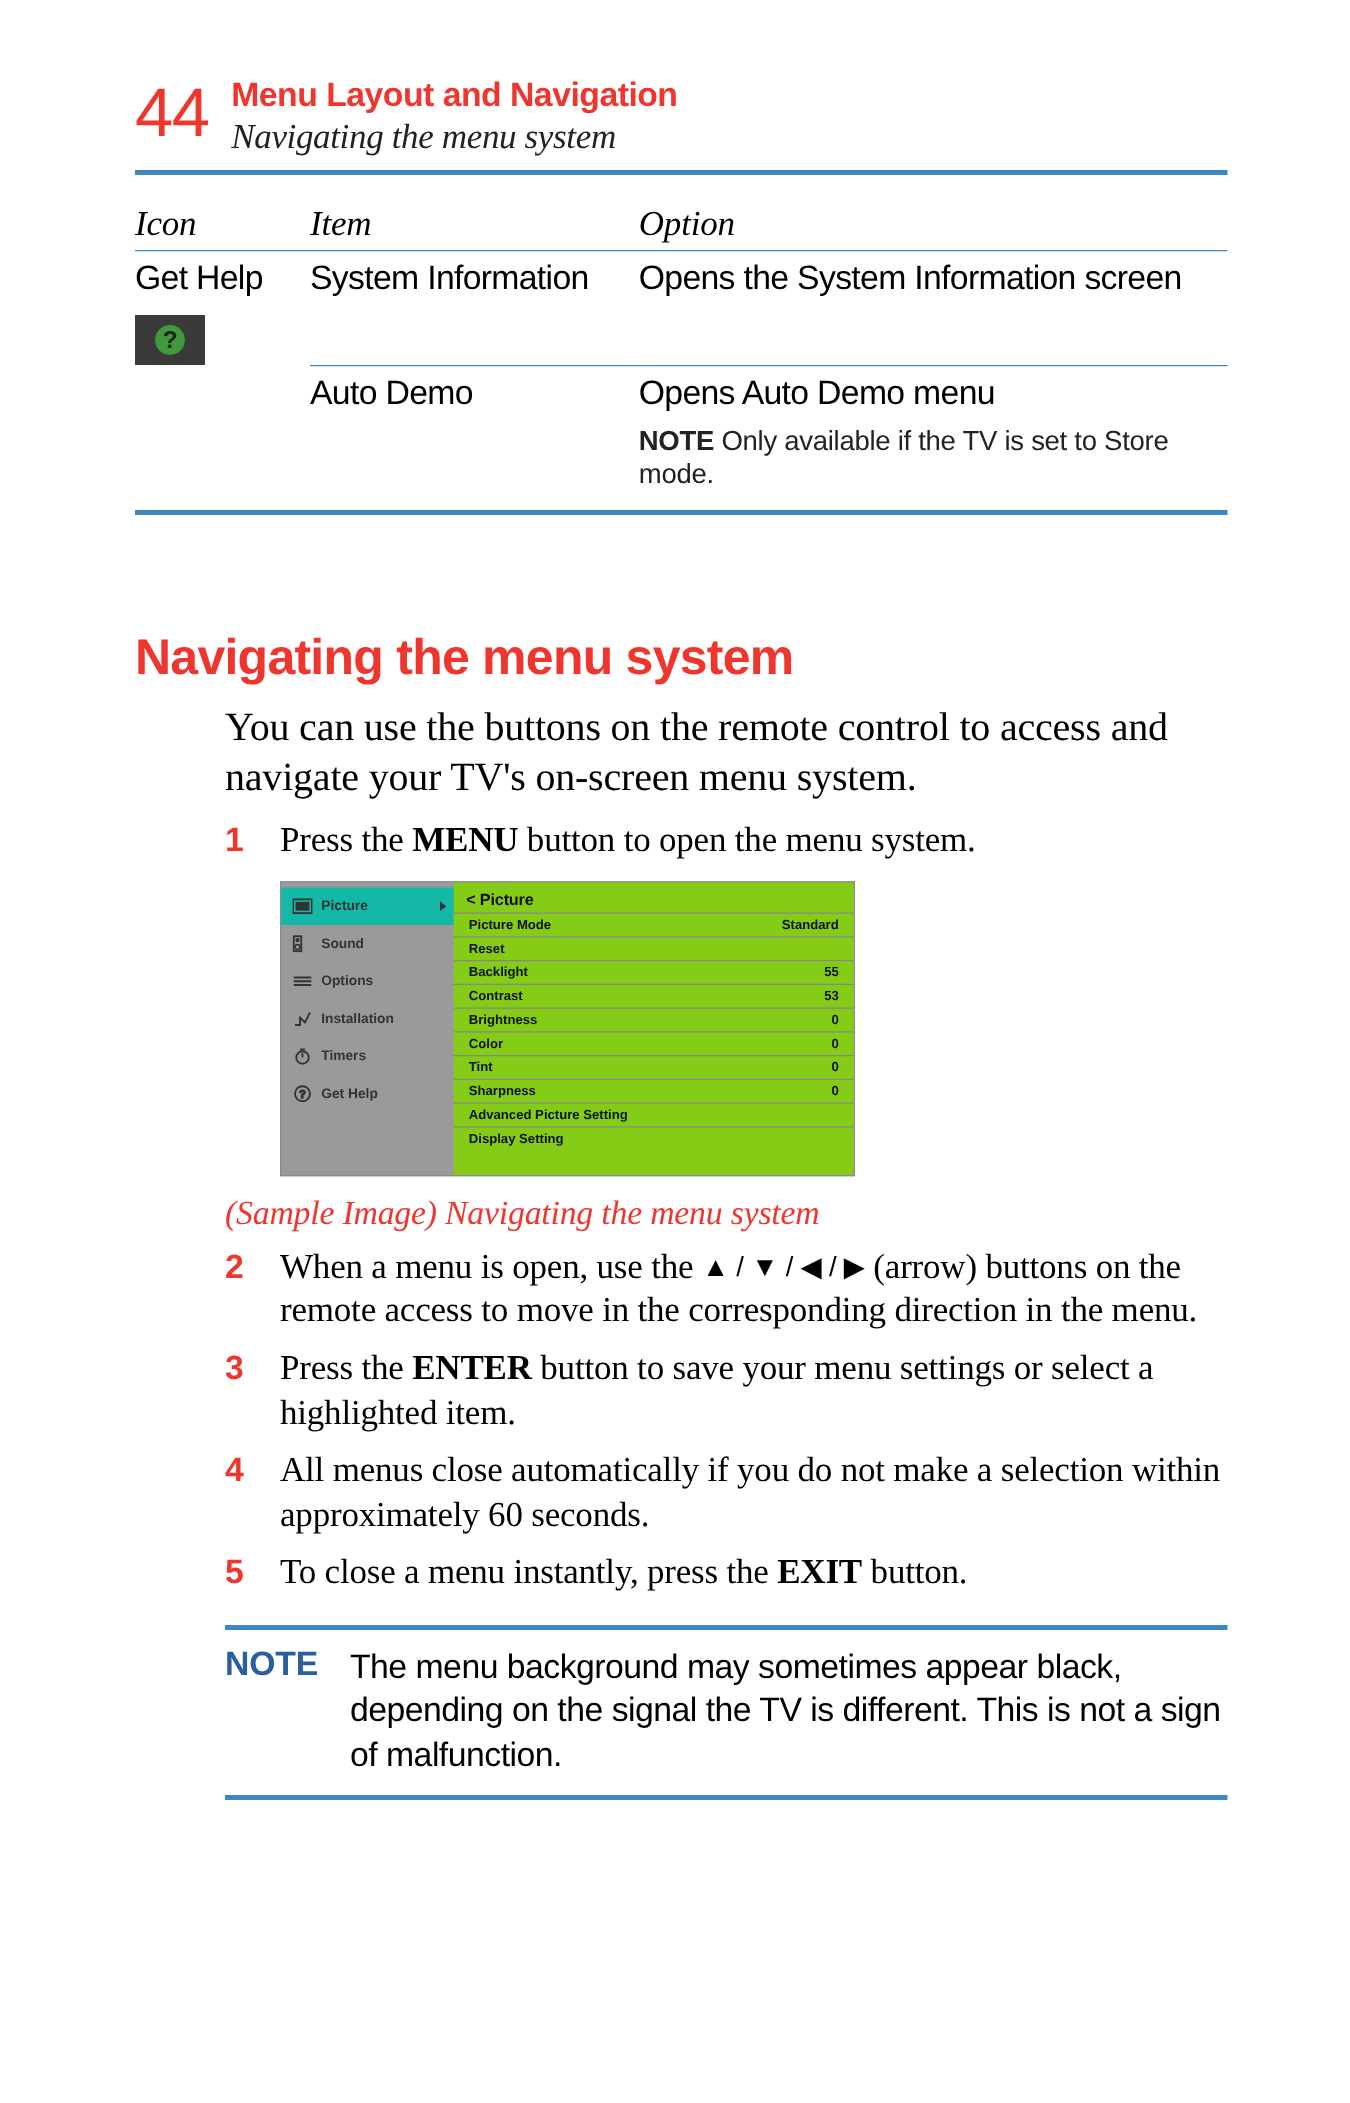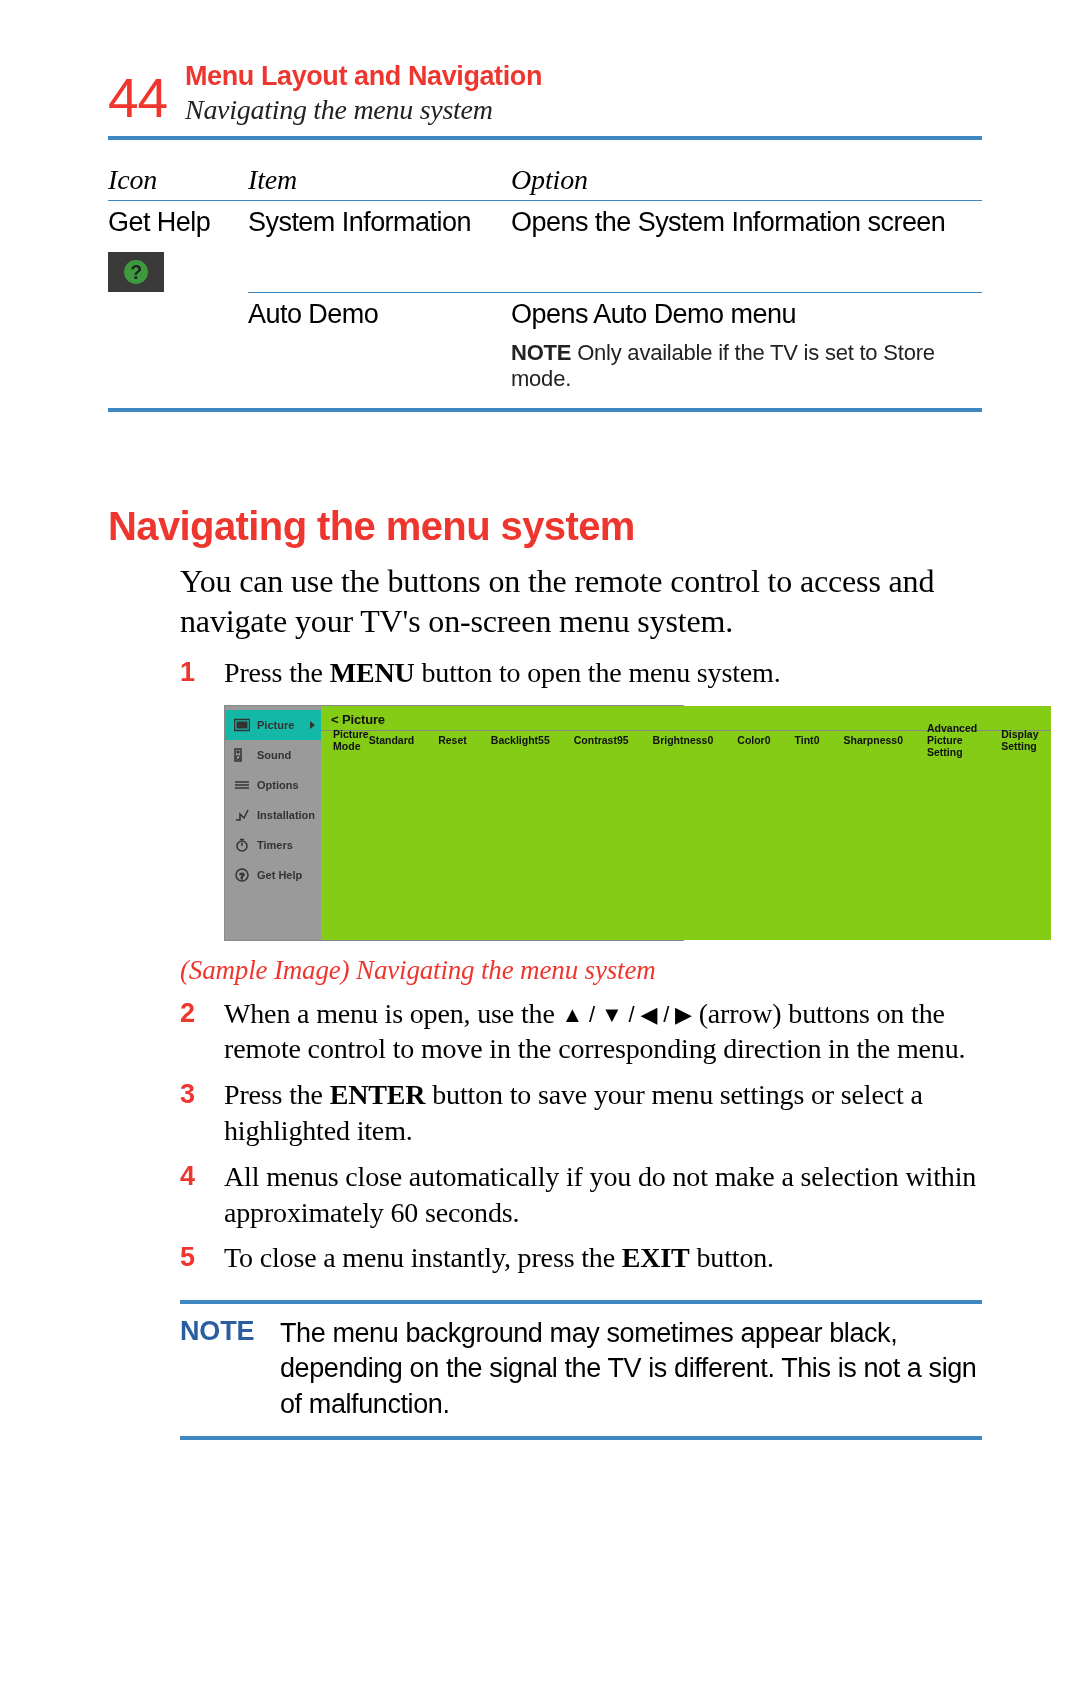--- a/index.html
+++ b/index.html
@@ -10,21 +10,21 @@
     background: #fff;
     font-family: "Helvetica Neue", Helvetica, Arial, sans-serif;
     color: #000;
     letter-spacing: -0.01em;
   }
   .page {
     position: relative;
     padding: 56px 98px 0 108px;
   }
   
-  .header { display: flex; align-items: flex-end; margin-bottom: 8px; }
+  .header { display: flex; align-items: center; margin-bottom: 8px; }
   .page-number {
     color: #ef362e;
     font-size: 55px;
     line-height: 1;
     font-weight: 400;
     margin-right: 18px;
     letter-spacing: -0.02em;
   }
   .header-titles { padding-top: 6px; }
   .chapter-title {
@@ -126,21 +126,21 @@
   
   .tv { margin: 14px 0 0 116px; width: 460px; height: 236px; display: flex; background: #9a9a9a; border: 1px solid #8a8a8a; }
   .tv-side { width: 138px; background: #9a9a9a; padding-top: 4px; }
   .tv-side .item { display: flex; align-items: center; height: 30px; padding: 0 6px 0 8px; color: #333; font-size: 11px; font-weight: 700; gap: 6px; letter-spacing: 0; }
   .tv-side .item.sel { background: #14b8a6; }
   .tv-side .glyph { width: 18px; height: 14px; display: flex; align-items: center; justify-content: center; }
   .tv-side .glyph svg { width: 16px; height: 14px; fill: #333; stroke: #333; }
   .tri { width: 0; height: 0; border-top: 4px solid transparent; border-bottom: 4px solid transparent; border-left: 5px solid #333; margin-left: auto; }
   .tv-main { flex: 1; background: #84cc16; display: flex; flex-direction: column; }
   .tv-title { font-weight: 700; font-size: 13px; padding: 6px 10px 3px; color: #111; }
-  .tv-list { display: flex; }
+  .tv-list { display: flex; flex-direction: column; }
   .tv-row { display: flex; justify-content: space-between; align-items: center; font-size: 10.5px; font-weight: 700; color: #111; padding: 0 12px; height: 19px; border-top: 1px solid #888; letter-spacing: 0; }
   .tv-row:first-child { border-top: 1px solid #888; }
   .tv-val { color: #111; }
 </style>
 </head>
 <body>
 
 <div class="page">
 
   <div class="header">
@@ -280,21 +280,21 @@
         <div class="tv-row">
             <span>Reset</span>
             <span class="tv-val"></span>
           </div>
         <div class="tv-row">
             <span>Backlight</span>
             <span class="tv-val">55</span>
           </div>
         <div class="tv-row">
             <span>Contrast</span>
-            <span class="tv-val">95</span>
+            <span class="tv-val">53</span>
           </div>
         <div class="tv-row">
             <span>Brightness</span>
             <span class="tv-val">0</span>
           </div>
         <div class="tv-row">
             <span>Color</span>
             <span class="tv-val">0</span>
           </div>
         <div class="tv-row">
@@ -316,21 +316,21 @@
       </div>
     </div>
   </div>
 
   <div class="caption">(Sample Image) Navigating the menu system</div>
 
   <div class="steps" style="margin-top:6px">
     <div class="step">
       <div class="num">2</div>
       <div class="txt">
-        <span>When a menu is open, use the </span><span class="arrows">▲ / ▼ / ◀ / ▶</span><span> (arrow) buttons on the remote control to move in the corresponding direction in the menu.</span>
+        <span>When a menu is open, use the </span><span class="arrows">▲ / ▼ / ◀ / ▶</span><span> (arrow) buttons on the remote access to move in the corresponding direction in the menu.</span>
       </div>
     </div>
     <div class="step">
       <div class="num">3</div>
       <div class="txt">
         <span>Press the </span><span class="bold">ENTER</span><span> button to save your menu settings or select a highlighted item.</span><br>
       </div>
     </div>
     <div class="step">
       <div class="num">4</div>

